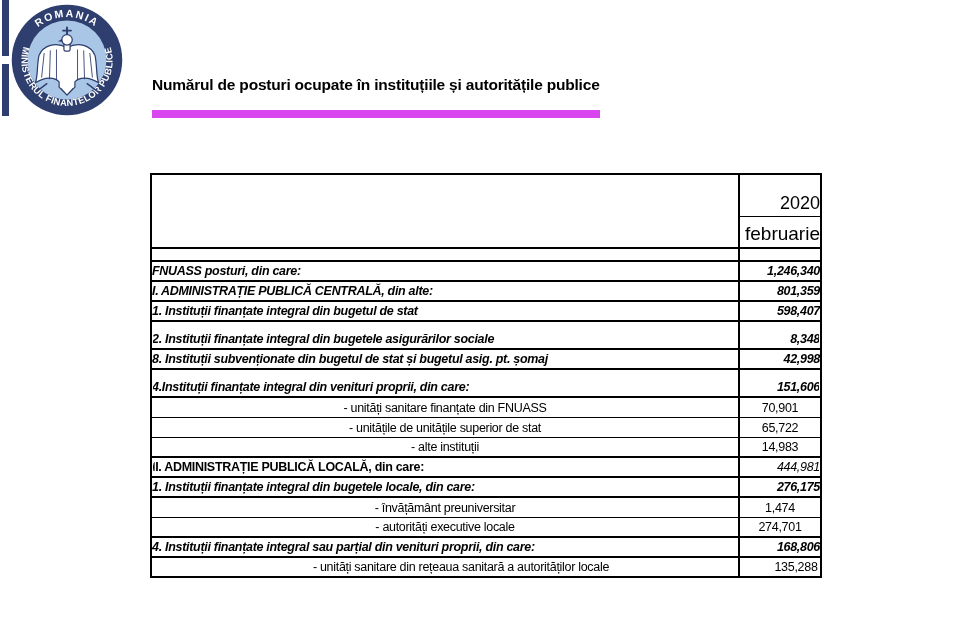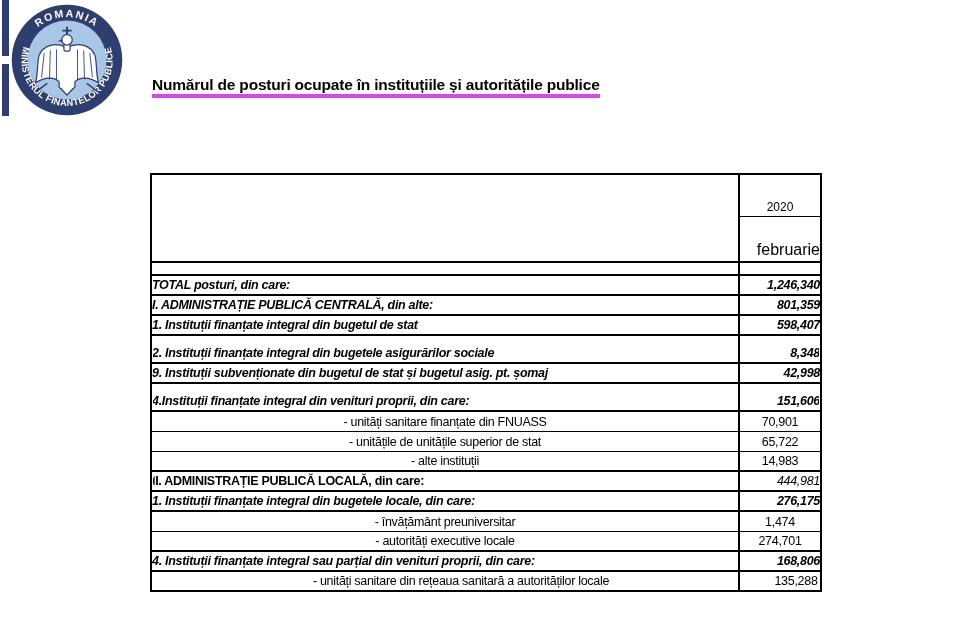--- a/index.html
+++ b/index.html
@@ -25,22 +25,22 @@
     position: absolute;
     left: 152px;
     top: 76px;
     font-size: 15.5px;
     font-weight: bold;
     letter-spacing: -0.2px;
     white-space: nowrap;
   }
   .doc-title .u {
     display: inline-block;
-    border-bottom: 4px solid #d946ef;
-    padding-bottom: 0;
+    border-bottom: 8px solid #d946ef;
+    padding-bottom: 16px;
   }
 
   table.positions {
     position: absolute;
     left: 150px;
     top: 173px;
     width: 670px;
     border-collapse: collapse;
     table-layout: fixed;
     font-size: 12.5px;
@@ -54,22 +54,22 @@
     white-space: nowrap;
   }
   table.positions td { border-left-width: 2px; border-right-width: 2px; }
 
   td.lbl { padding-left: 3px; text-align: left; }
   td.val { padding-right: 4px; text-align: right; }
 
   
   tr.hdr-top td { border-top-width: 2px; }
   td.hdr-left { border-bottom-width: 2px; }
-  td.year-cell { height: 42px; text-align: center; border-bottom-width: 2px; font-size: 12px; letter-spacing: 0; padding-bottom: 4px; }
-  td.month-cell { height: 46px; text-align: right; padding-right: 5px; border-bottom-width: 2px; font-size: 16px; letter-spacing: 0; padding-bottom: 4px; }
+  td.year-cell { height: 42px; text-align: right; border-bottom-width: 2px; font-size: 18px; letter-spacing: 0; padding-bottom: 4px; }
+  td.month-cell { height: 32px; text-align: right; padding-right: 5px; border-bottom-width: 2px; font-size: 19px; letter-spacing: 0; padding-bottom: 4px; }
   tr.spacer td { height: 13px; border-top-width: 2px; border-bottom-width: 2px; }
 
   
   tr.row td { height: 20px; }
   tr.row.tall td { height: 28px; border-radius: 7px; }
   tr.b2 td { border-top-width: 2px; border-bottom-width: 2px; }
   tr.b1 td { border-top-width: 1px; border-bottom-width: 1px; text-align: center; }
   tr.last td { border-bottom-width: 2px; padding-left: 32px; }
 
   tr.bold-italic td { font-weight: bold; font-style: italic; }
@@ -134,37 +134,37 @@
       </tr>
       <tr class="hdr-bot">
         <td class="month-cell">februarie</td>
       </tr>
       <tr class="spacer">
         <td class="lbl"></td>
         <td class="val"></td>
       </tr>
 
       <tr class="row b2 bold-italic">
-        <td class="lbl">TOTAL posturi, din care:</td>
+        <td class="lbl">FNUASS posturi, din care:</td>
         <td class="val">1,246,340</td>
       </tr>
       <tr class="row b2 bold-italic">
         <td class="lbl">I. ADMINISTRAȚIE PUBLICĂ CENTRALĂ, din alte:</td>
         <td class="val">801,359</td>
       </tr>
       <tr class="row b2 bold-italic">
         <td class="lbl">1. Instituții finanțate integral din bugetul de stat</td>
         <td class="val">598,407</td>
       </tr>
       <tr class="row b2 tall bold-italic">
         <td class="lbl">2. Instituții finanțate integral din bugetele asigurărilor sociale</td>
         <td class="val">8,348</td>
       </tr>
       <tr class="row b2 bold-italic">
-        <td class="lbl">9. Instituții subvenționate din bugetul de stat și bugetul asig. pt. șomaj</td>
+        <td class="lbl">8. Instituții subvenționate din bugetul de stat și bugetul asig. pt. șomaj</td>
         <td class="val">42,998</td>
       </tr>
       <tr class="row b2 tall bold-italic">
         <td class="lbl">4.Instituții finanțate integral din venituri proprii, din care:</td>
         <td class="val">151,606</td>
       </tr>
       <tr class="row b1 regular">
         <td class="lbl">- unități sanitare finanțate din FNUASS</td>
         <td class="val">70,901</td>
       </tr>

